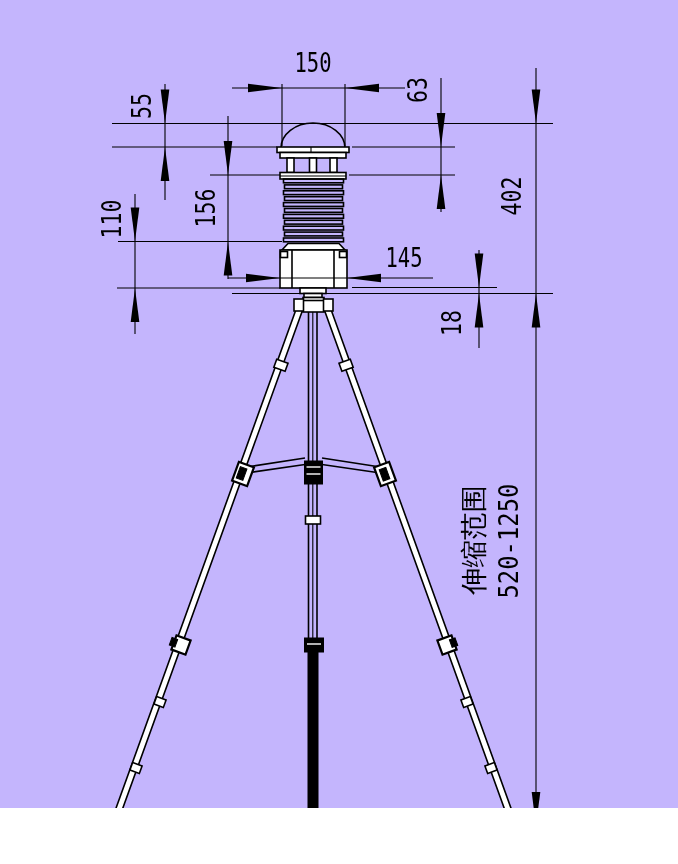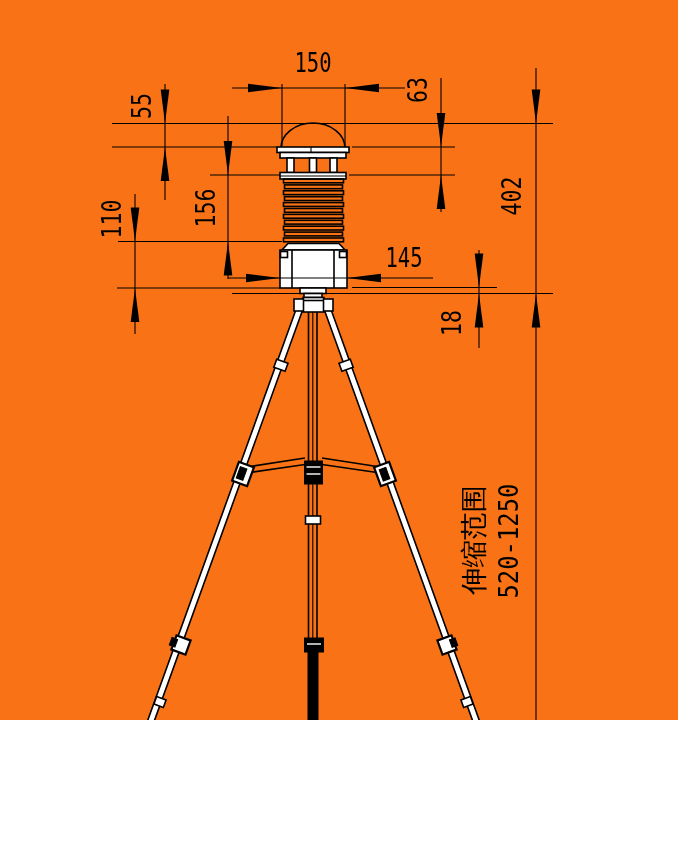--- a/index.html
+++ b/index.html
@@ -1,16 +1,16 @@
 <!DOCTYPE html>
 <html><head>
 <meta charset="utf-8">
 <style>
   html,body{margin:0;padding:0;background:#ffffff;}
-  .canvas{position:relative;width:678px;height:720px;background:#f97316;overflow:hidden;}
+  .canvas{position:relative;width:678px;height:808px;background:#c4b5fd;overflow:hidden;}
   svg{display:block;}
   .part{stroke:#000;stroke-width:1.6;fill:none;}
   .partw{stroke:#000;stroke-width:1.6;fill:#ffffff;}
   .thick{stroke:#000;stroke-width:2.2;fill:#ffffff;}
   .dim{stroke:#000;stroke-width:1.1;fill:none;}
   .arr{fill:#000;stroke:none;}
   .blk{fill:#000;stroke:#000;stroke-width:1;}
   .wline{stroke:#fff;stroke-width:1.4;}
   text{font-family:"DejaVu Sans Mono","Liberation Mono",monospace;fill:#000;}
   .dimtxt{font-size:26px;}

